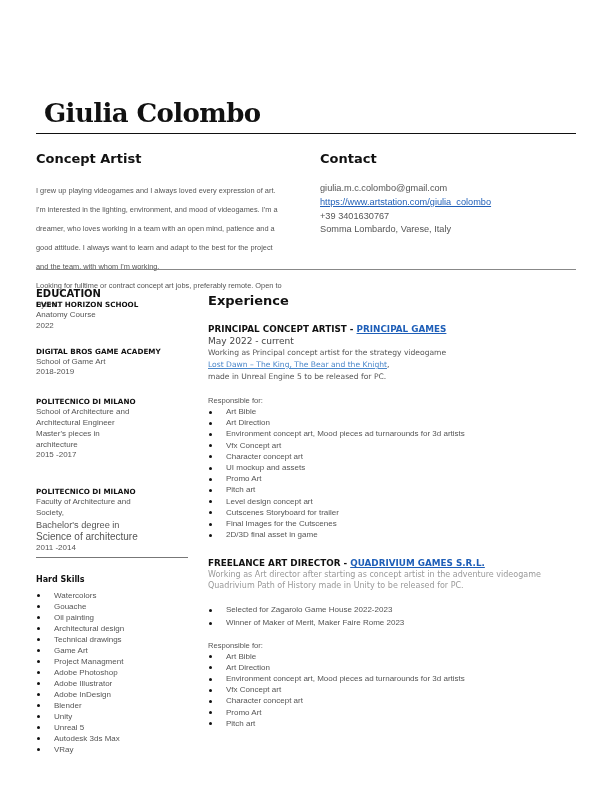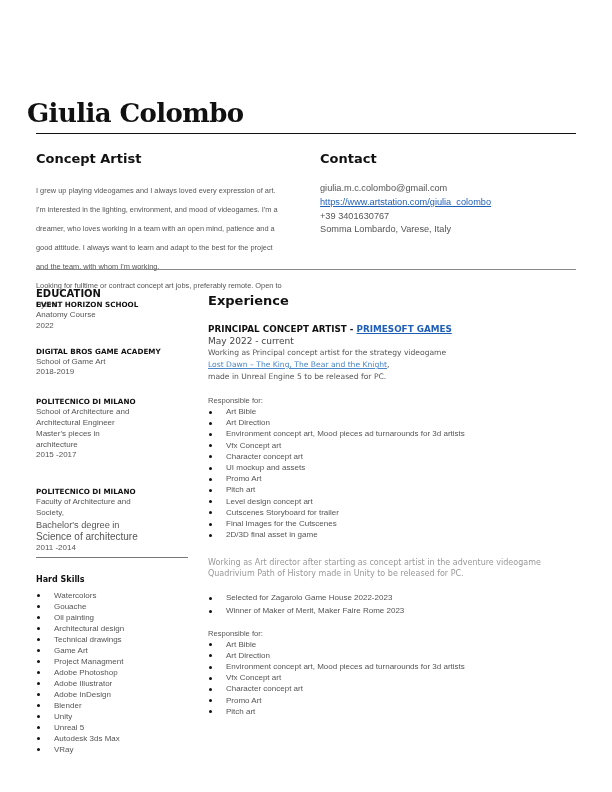--- a/index.html
+++ b/index.html
@@ -1,20 +1,20 @@
 <!DOCTYPE html>
 <html><head>
   <meta charset="utf-8">
   <style>
     * { margin: 0; padding: 0; box-sizing: border-box; }
     html, body { width: 612px; height: 792px; background: #ffffff; overflow: hidden; }
     body { position: relative; font-family: "DejaVu Sans", sans-serif; color: #000; }
 
     .name {
-      position: absolute; left: 27px; top: 98px;
+      position: absolute; left: 44px; top: 98px;
       font-family: "DejaVu Serif", serif; font-weight: bold;
       font-size: 26px; letter-spacing: -0.6px; color: #111;
     }
     .rule-top {
       position: absolute; left: 36px; top: 133px; width: 540px; height: 1px; background: #111;
     }
     .h-role {
       position: absolute; left: 36px; top: 151px;
       font-family: "DejaVu Sans", sans-serif; font-weight: bold; font-size: 13px; color: #111;
     }
@@ -161,21 +161,21 @@
     <li>Autodesk 3ds Max</li>
     <li>VRay</li>
   </ul>
 </div>
 
 <div class="right">
   <div class="exp-title">Experience</div>
 
   <div class="job">
     <div class="job-head">
-      <span>PRINCIPAL CONCEPT ARTIST - </span><a>PRIMESOFT GAMES</a>
+      <span>PRINCIPAL CONCEPT ARTIST - </span><a>PRINCIPAL GAMES</a>
     </div>
     <div class="job-date">May 2022 - current</div>
     <div class="job-desc">
       <div>Working as Principal concept artist for the strategy videogame</div>
       <div><a>Lost Dawn – The King, The Bear and the Knight</a><span>,</span></div>
       <div>made in Unreal Engine 5 to be released for PC.</div>
     </div>
     <div class="resp">Responsible for:</div>
     <ul class="bullets">
       <li>Art Bible</li>
@@ -187,20 +187,23 @@
       <li>Promo Art</li>
       <li>Pitch art</li>
       <li>Level design concept art</li>
       <li>Cutscenes Storyboard for trailer</li>
       <li>Final Images for the Cutscenes</li>
       <li>2D/3D final asset in game</li>
     </ul>
   </div>
 
   <div class="job job2">
+    <div class="job-head">
+      <span>FREELANCE ART DIRECTOR - </span><a>QUADRIVIUM GAMES S.R.L.</a>
+    </div>
     <div class="job-desc light">Working as Art director after starting as concept artist in the adventure videogame Quadrivium Path of History made in Unity to be released for PC.</div>
     <ul class="highlights">
       <li>Selected for Zagarolo Game House 2022-2023</li>
       <li>Winner of Maker of Merit, Maker Faire Rome 2023</li>
     </ul>
     <div class="resp" style="margin-top:10px">Responsible for:</div>
     <ul class="bullets">
       <li>Art Bible</li>
       <li>Art Direction</li>
       <li>Environment concept art, Mood pieces ad turnarounds for 3d artists</li>

